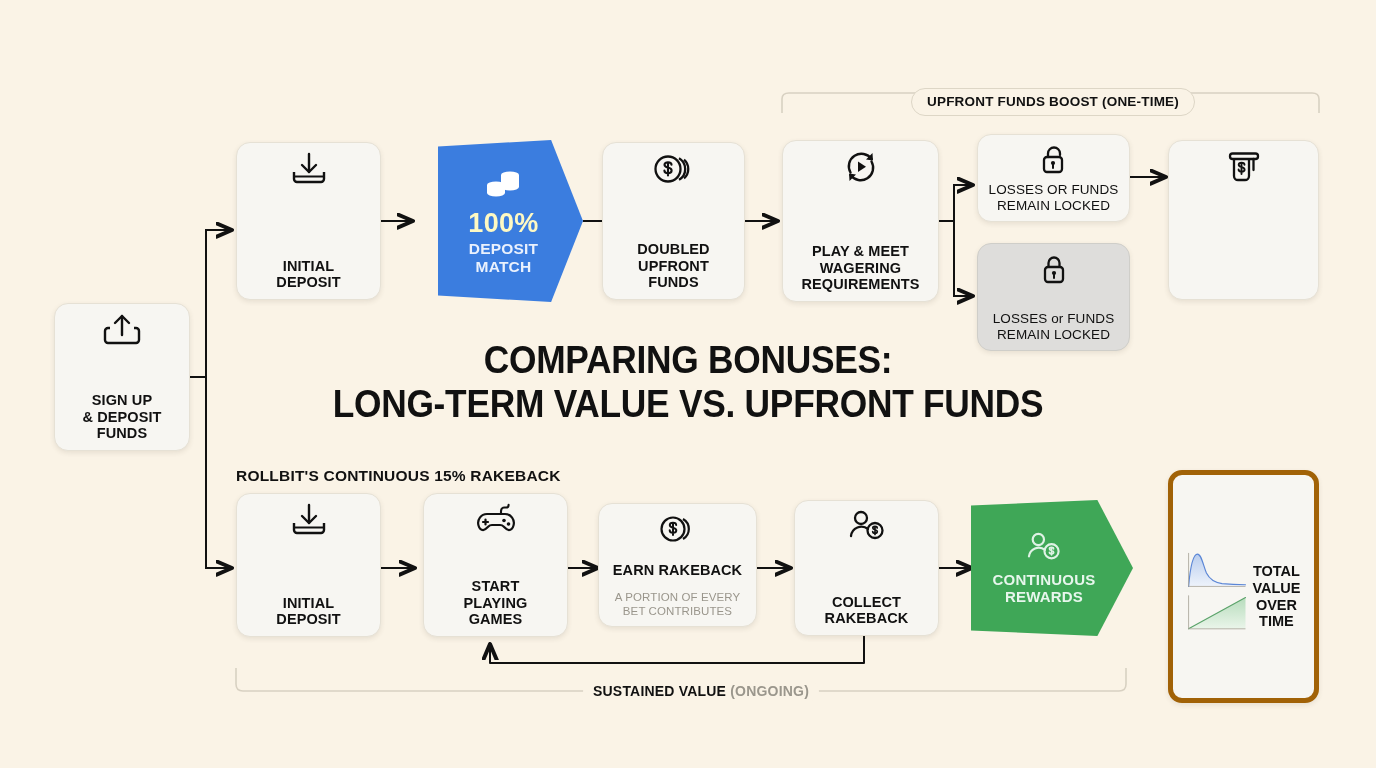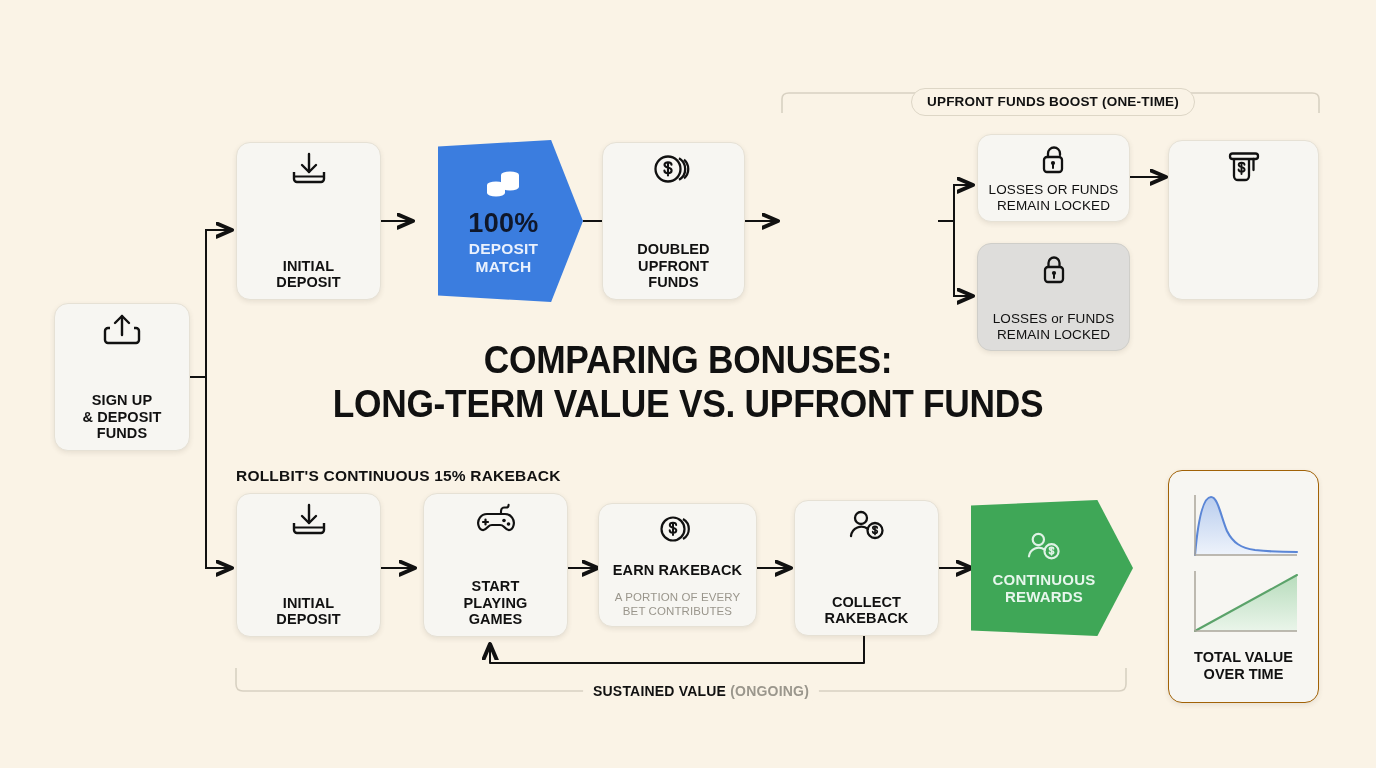--- a/index.html
+++ b/index.html
@@ -56,21 +56,21 @@
   .penta{
     position:absolute;
     display:flex;flex-direction:column;
     align-items:center;justify-content:center;
     text-align:center;
     box-sizing:border-box;
     clip-path:polygon(0% 4%, 78% 0%, 100% 50%, 78% 100%, 0% 96%);
     filter:drop-shadow(0 2px 4px rgba(70,60,40,.16));
   }
   .penta .big{
-    font-size:27px;font-weight:bold;color:#0f172a;line-height:1;
+    font-size:27px;font-weight:bold;color:#fef9c3;line-height:1;
     margin-bottom:3px;letter-spacing:.3px;
   }
   .penta .l2{
     font-size:15.5px;font-weight:bold;color:#eaf1fd;line-height:1.15;
     white-space:pre-line;letter-spacing:.2px;
   }
   .penta.green .l2{color:#e7f6ec;font-size:15px;}
 
   
   .caption{
@@ -114,25 +114,25 @@
     color:#111;
     transform:scaleX(.93);
     white-space:pre-line;
     z-index:2;
   }
 
   
   .chartcard{
     position:absolute;
     background:#f7f6f2;
-    border:1px solid #a16207;
+    border:5px solid #a16207;
     border-radius:14px;
     box-shadow:0 2px 5px rgba(70,60,40,.10);
     box-sizing:border-box;
-    display:flex;flex-direction:column;align-items:center;
+    display:flex;align-items:center;
     padding:20px 10px 10px;
   }
   .chartcard .clabel{
     font-weight:bold;font-size:14.5px;line-height:1.14;text-align:center;
     margin-top:10px;white-space:pre-line;color:#111;
   }
 
   svg.wire{position:absolute;left:0;top:0;width:1376px;height:768px;overflow:visible;pointer-events:none;}
   svg.wire path,svg.wire line{fill:none;stroke:#111;stroke-width:2;}
   svg.wire .thin{stroke:#d8d1c2;stroke-width:1.6;}
@@ -242,20 +242,34 @@
         <path d="M16 11.5 v13 M19.5 13.8 c0-1.6-1.6-2.6-3.5-2.6s-3.5 1-3.5 2.6 1.5 2.3 3.5 2.8 3.6 1.2 3.6 2.9-1.7 2.7-3.6 2.7-3.6-1.1-3.6-2.7" fill="none" stroke="#111" stroke-width="2.1" stroke-linecap="round"></path>
         <path d="M27 7.2 a12.5 12.5 0 0 1 0 21.6" fill="none" stroke="#111" stroke-width="2.3"></path>
         <path d="M32 8.6 a12.5 12.5 0 0 1 0 18.8" fill="none" stroke="#111" stroke-width="2.3"></path>
       </svg>
     </span>
     <span class="lbl">DOUBLED
 UPFRONT
 FUNDS</span>
   </div>
 
+  <div class="node" style="left:782px;top:140px;width:157px;height:162px;">
+    <span class="ico">
+      <svg width="40" height="36" viewBox="0 0 40 36">
+        <path d="M30.5 12.5 a12.5 12.5 0 0 1 -21 13.5" fill="none" stroke="#111" stroke-width="2.4" stroke-linecap="round"></path>
+        <path d="M9.5 23.5 a12.5 12.5 0 0 1 21 -13.5" fill="none" stroke="#111" stroke-width="2.4" stroke-linecap="round"></path>
+        <path d="M31.5 4 L32 11.5 L25 10.5 Z" fill="#111"></path>
+        <path d="M8.5 32 L8 24.5 L15 25.5 Z" fill="#111"></path>
+        <path d="M17 12.5 L25 17.8 L17 23 Z" fill="#111"></path>
+      </svg>
+    </span>
+    <span class="lbl">PLAY &amp; MEET
+WAGERING
+REQUIREMENTS</span>
+  </div>
 
   <div class="node small" style="left:977px;top:134px;width:153px;height:88px;">
     <span class="ico" style="margin-bottom:5px;">
       <svg width="36" height="34" viewBox="0 0 36 34">
         <rect x="8" y="14" width="18" height="15" rx="3" fill="none" stroke="#111" stroke-width="2.3"></rect>
         <path d="M12 14 v-3.5 a6 6 0 0 1 12 0 v1.5" fill="none" stroke="#111" stroke-width="2.3" stroke-linecap="round"></path>
         <circle cx="17" cy="20" r="2.1" fill="#111"></circle>
         <path d="M17 21.5 v3.5" stroke="#111" stroke-width="2" stroke-linecap="round"></path>
       </svg>
     </span>

